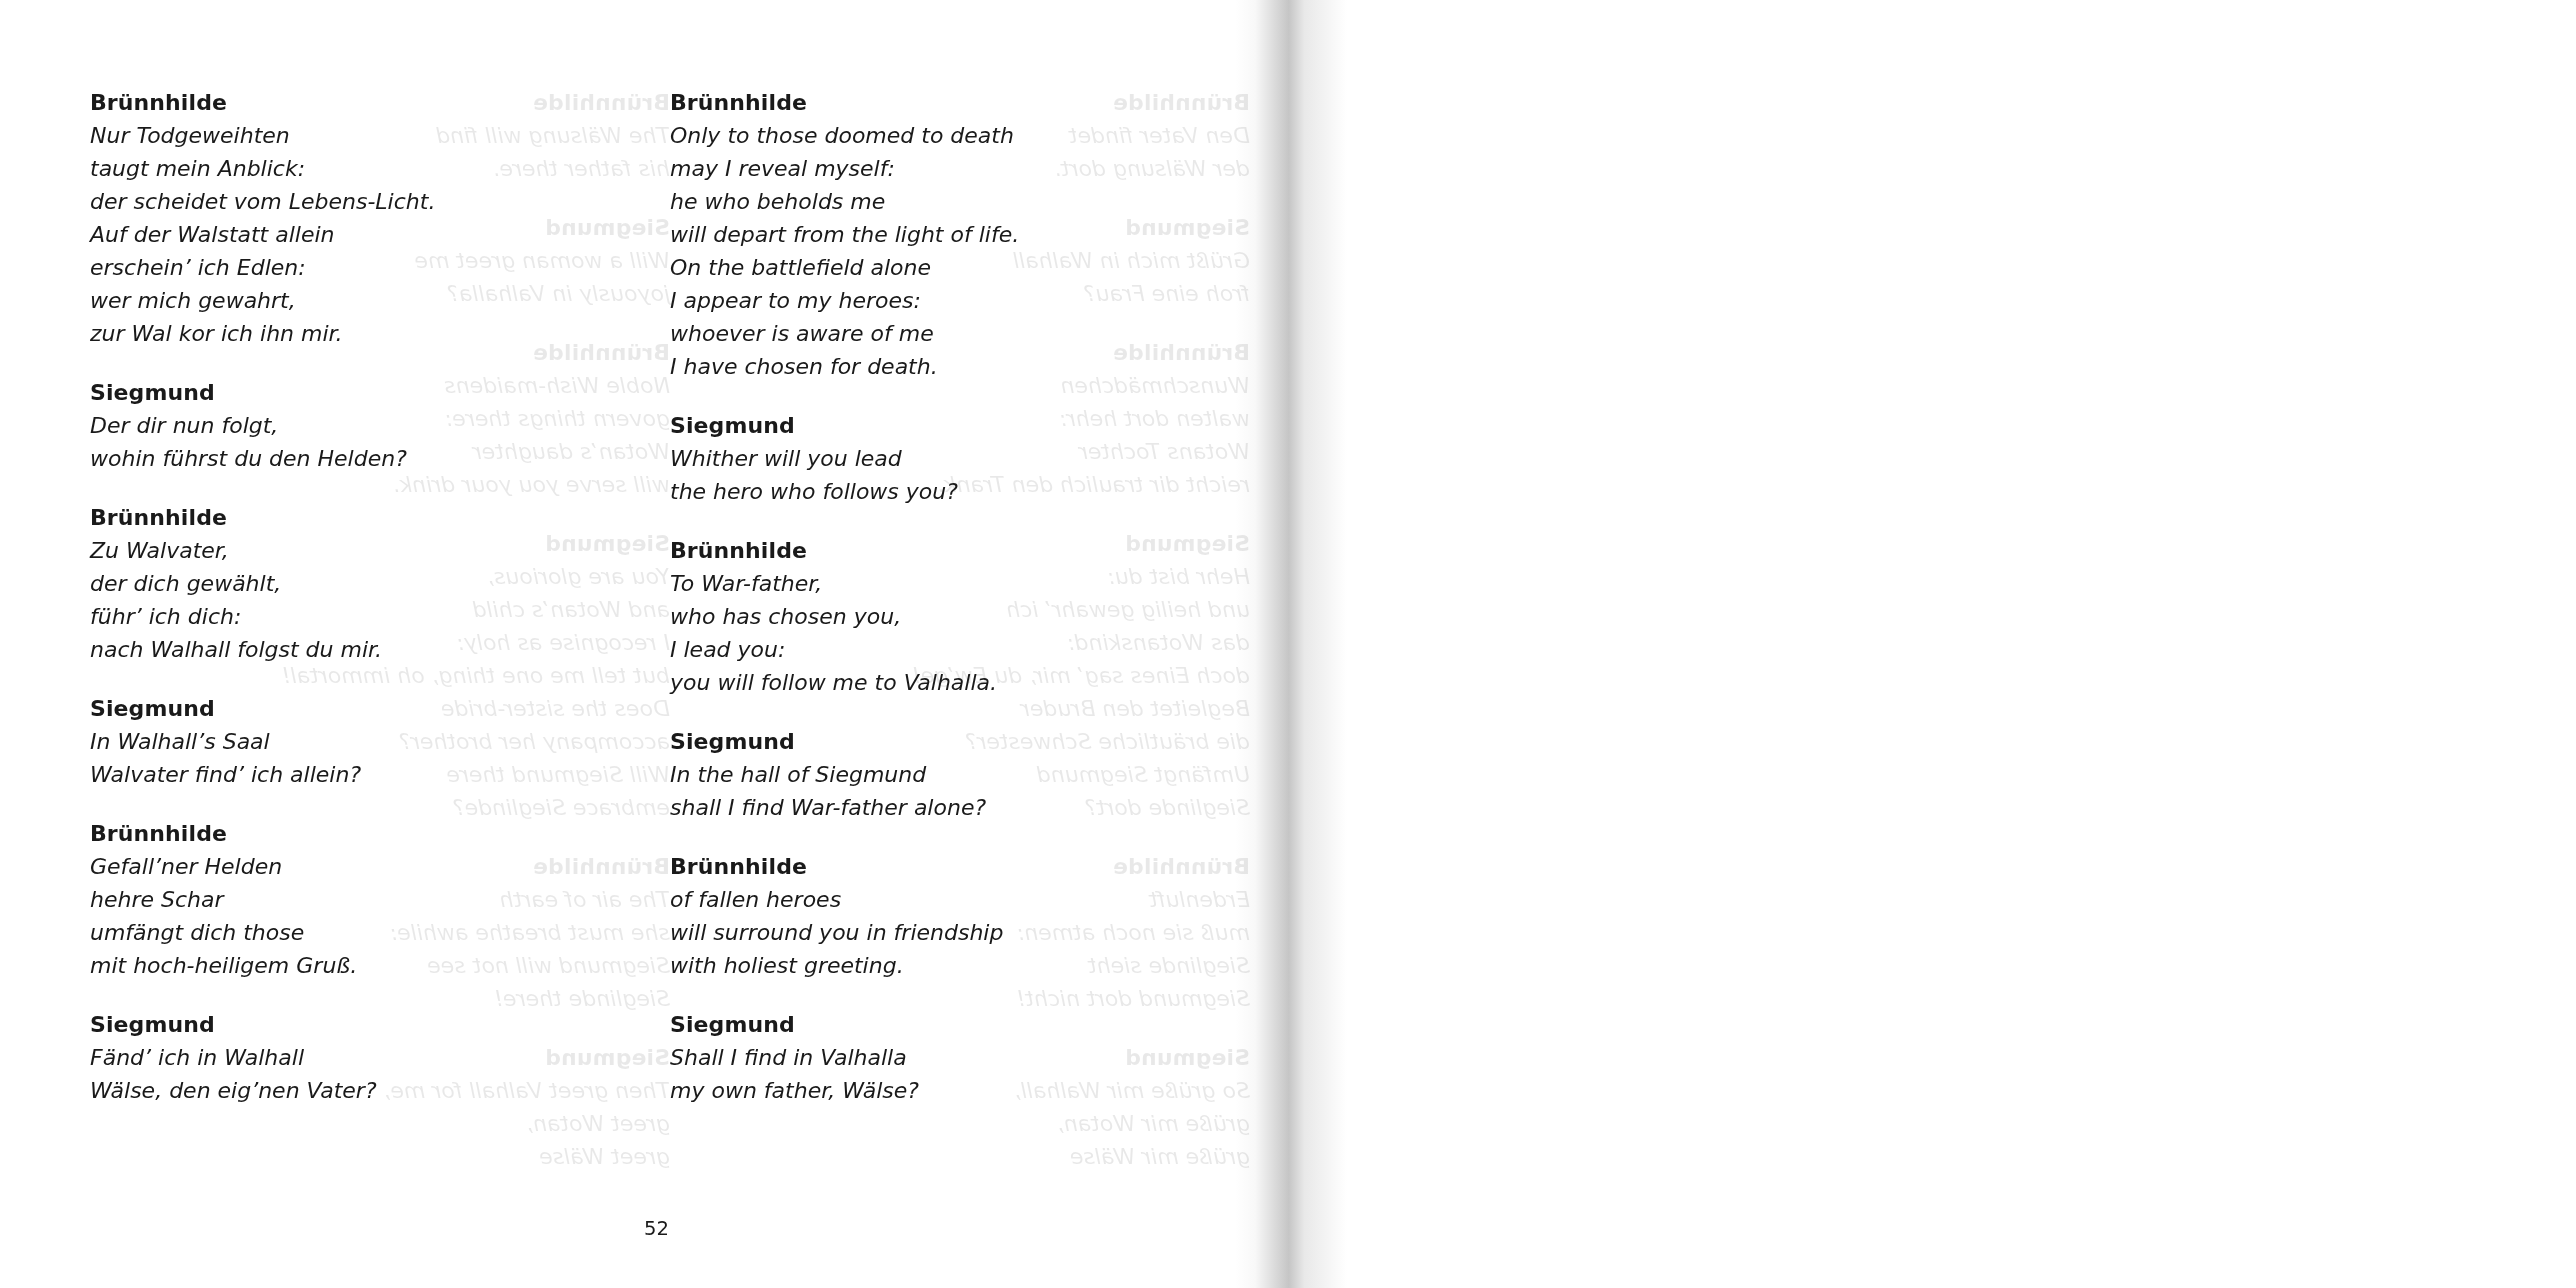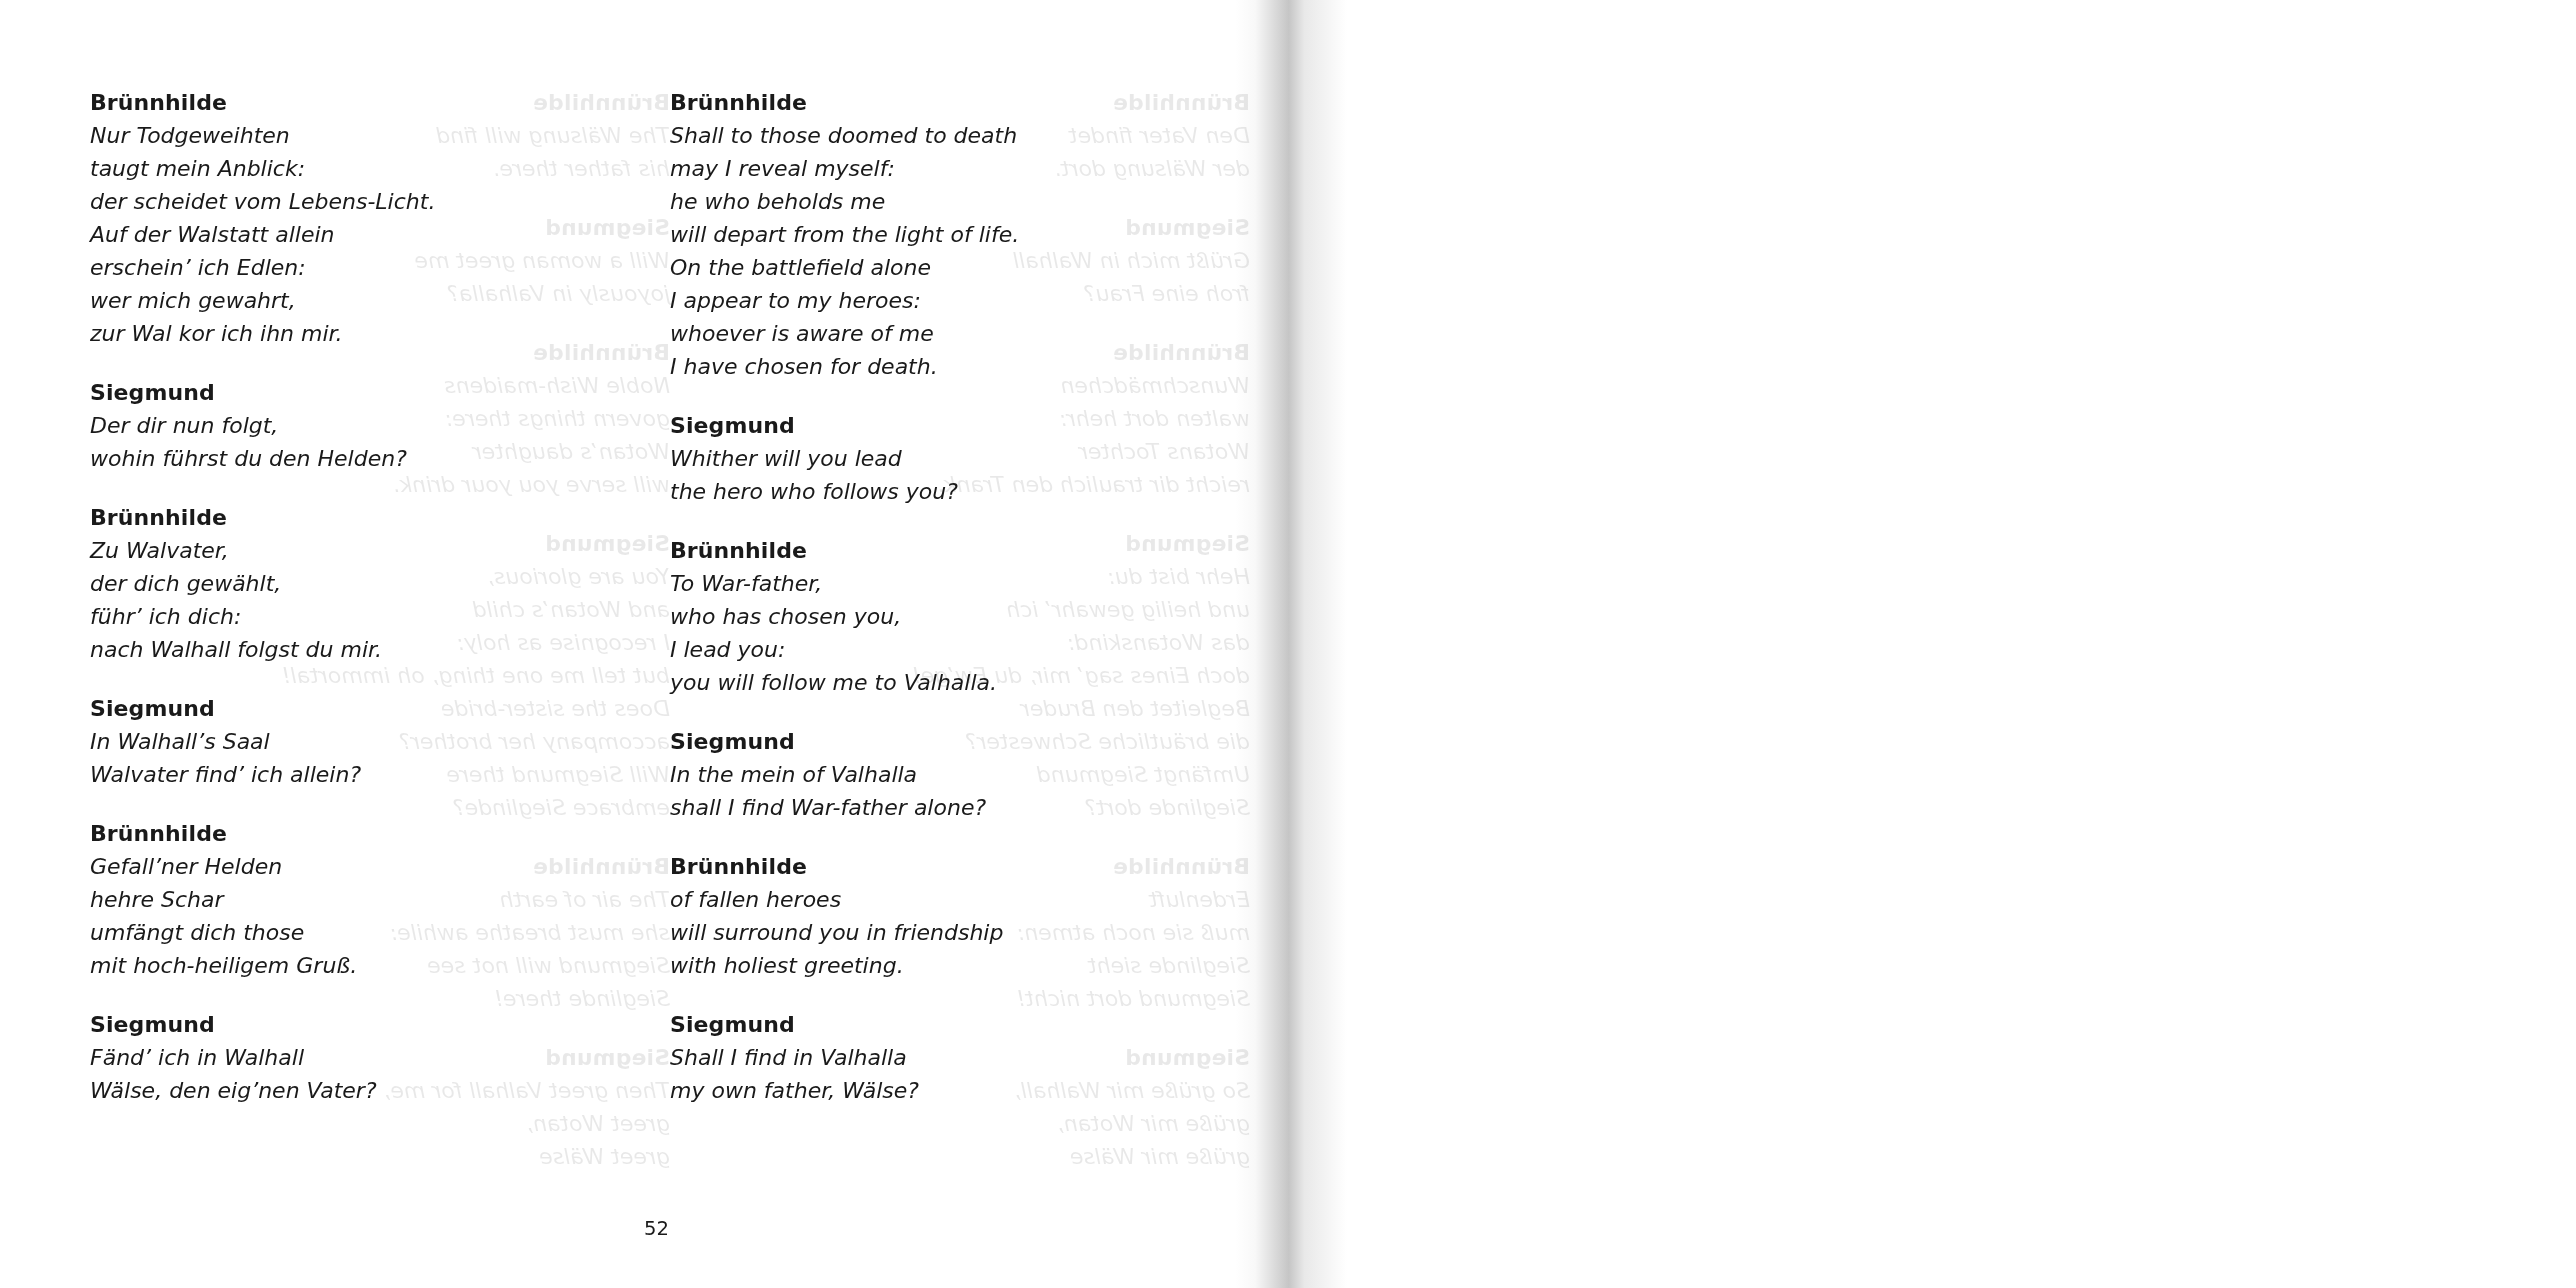--- a/index.html
+++ b/index.html
@@ -270,21 +270,21 @@
             <div class="lines">
               <div>Fänd’ ich in Walhall</div>
               <div>Wälse, den eig’nen Vater?</div>
             </div>
           </div>
         </div>
       <div class="col col-translation" id="col-left-english">
           <div class="speech">
             <div class="speaker">Brünnhilde</div>
             <div class="lines">
-              <div>Shall to those doomed to death</div>
+              <div>Only to those doomed to death</div>
               <div>may I reveal myself:</div>
               <div>he who beholds me</div>
               <div>will depart from the light of life.</div>
               <div>On the battlefield alone</div>
               <div>I appear to my heroes:</div>
               <div>whoever is aware of me</div>
               <div>I have chosen for death.</div>
             </div>
           </div>
           <div class="speech">
@@ -299,21 +299,21 @@
             <div class="lines">
               <div>To War-father,</div>
               <div>who has chosen you,</div>
               <div>I lead you:</div>
               <div>you will follow me to Valhalla.</div>
             </div>
           </div>
           <div class="speech">
             <div class="speaker">Siegmund</div>
             <div class="lines">
-              <div>In the mein of Valhalla</div>
+              <div>In the hall of Siegmund</div>
               <div>shall I find War-father alone?</div>
             </div>
           </div>
           <div class="speech">
             <div class="speaker">Brünnhilde</div>
             <div class="lines">
               <div>of fallen heroes</div>
               <div>will surround you in friendship</div>
               <div>with holiest greeting.</div>
             </div>

